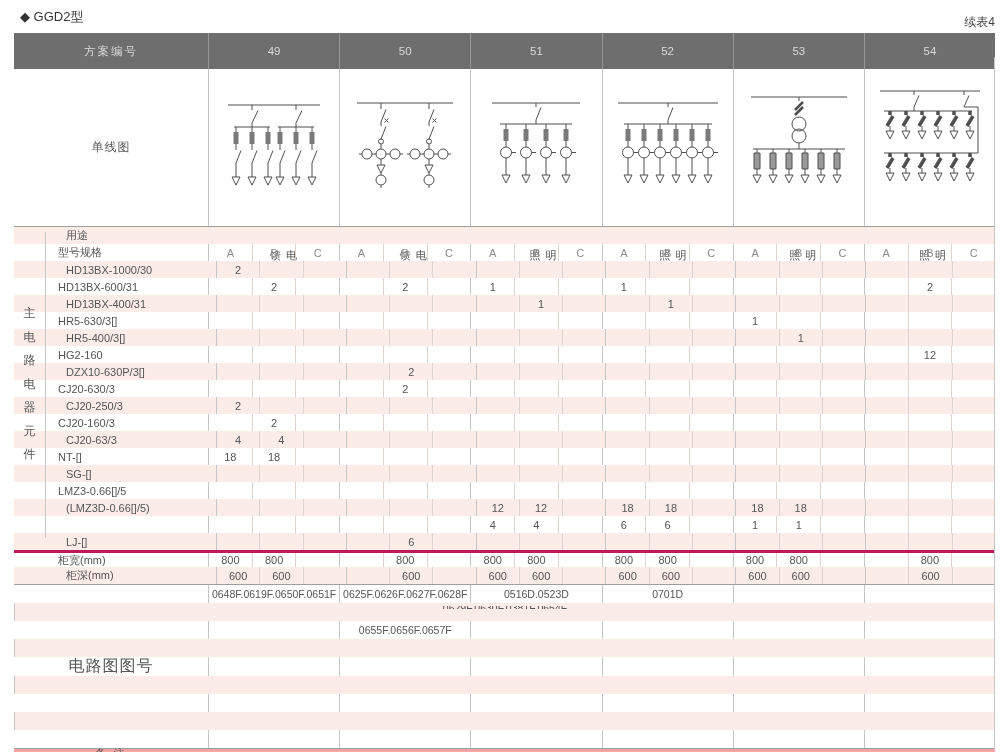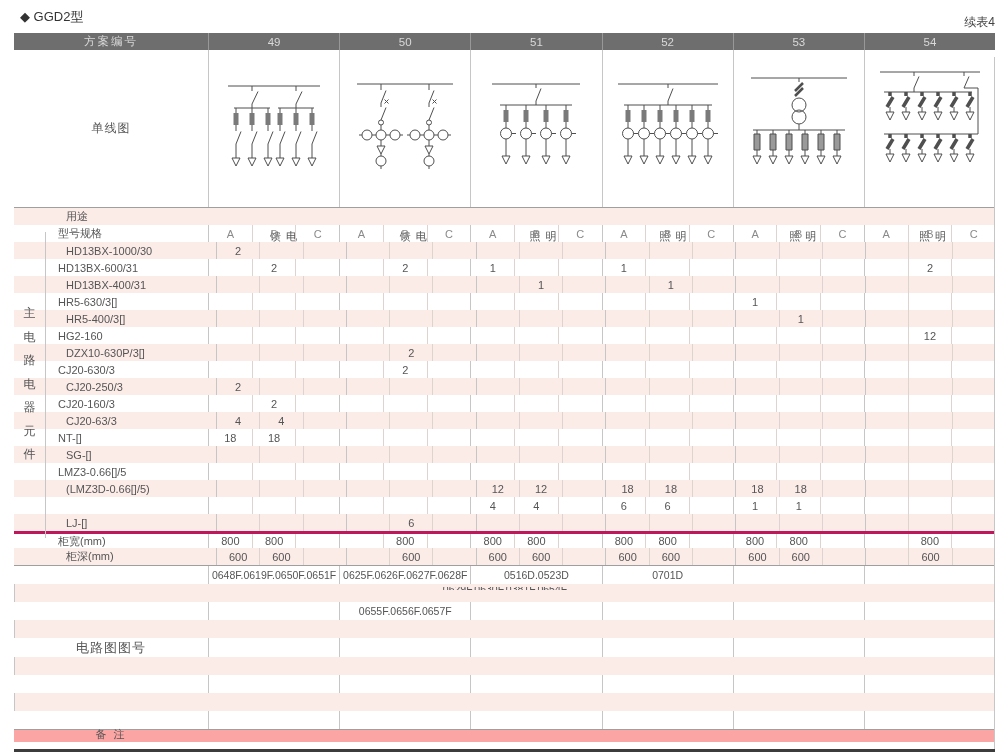--- a/index.html
+++ b/index.html
@@ -11,21 +11,21 @@
     border-radius: 8px;
   }
   .titlebar { position: absolute; left: 20px; right: 9px; top: 6px; height: 22px; }
   .title { position: absolute; left: 0; top: 2px; font-size: 13px; color: #333; }
   .continued { position: absolute; right: 0; top: 8px; font-size: 12px; color: #444; }
 
   .table { position: absolute; left: 14px; top: 33px; width: 981px; height: 719px;
            border-bottom: 3px solid #3c3c3c; }
 
   
-  .thead { display: flex; height: 17px; background: #6e6e6e; }
+  .thead { display: flex; height: 36px; background: #6e6e6e; }
   .th { flex: 1; display: flex; align-items: center; justify-content: center;
         color: #d9d9d9; font-size: 11.5px; border-left: 1px solid #989898; }
   .th.hlabel { flex: none; width: 194px; border-left: none; letter-spacing: 2px; }
 
   
   .drow { display: flex; height: 158px; border-bottom: 1px solid #9f9f9f; }
   .dlabel { flex: none; width: 194px; display: flex; align-items: center; justify-content: center;
             font-size: 12px; color: #555; letter-spacing: 1px; }
   .dcell { flex: 1; border-left: 1px solid #c6c6c6; display: flex; align-items: center; justify-content: center; }
   .dcell svg { display: block; }
@@ -47,21 +47,21 @@
   
   #csec { position: relative; height: 164px; border-top: 1px solid #9f9f9f;
           display: flex; flex-direction: column; font-size: 10.5px; }
   .crow { flex: 1; display: flex; }
   .crow.pink { background: #fbece8; flex-direction: column; }
   .cspacer { flex: none; width: 194px; }
   .ccell { flex: 1; border-left: 1px solid #c6c6c6; display: flex; align-items: center;
            justify-content: center; color: #555; white-space: nowrap; overflow: hidden; }
   .clabel { position: absolute; left: 0; top: 0; width: 194px; height: 100%;
             display: flex; align-items: center; justify-content: center;
-            font-size: 13px; color: #555; letter-spacing: 1px; pointer-events: none; }
+            font-size: 16px; color: #555; letter-spacing: 1px; pointer-events: none; }
 
   
   .rrow { display: flex; height: 13px; background: #fca5a5; border-top: 1px solid #9f9f9f; align-items: flex-end; }
   .rlabel { flex: none; width: 194px; display: flex; align-items: center; justify-content: center;
             font-size: 11px; color: #555; letter-spacing: 2px; }
   .rcell { flex: 1; border-left: 1px solid #c6c6c6; }
 
   
   .side { position: absolute; left: 0; top: 272px; width: 31px; height: 158px;
           display: flex; flex-direction: column; justify-content: space-between;

